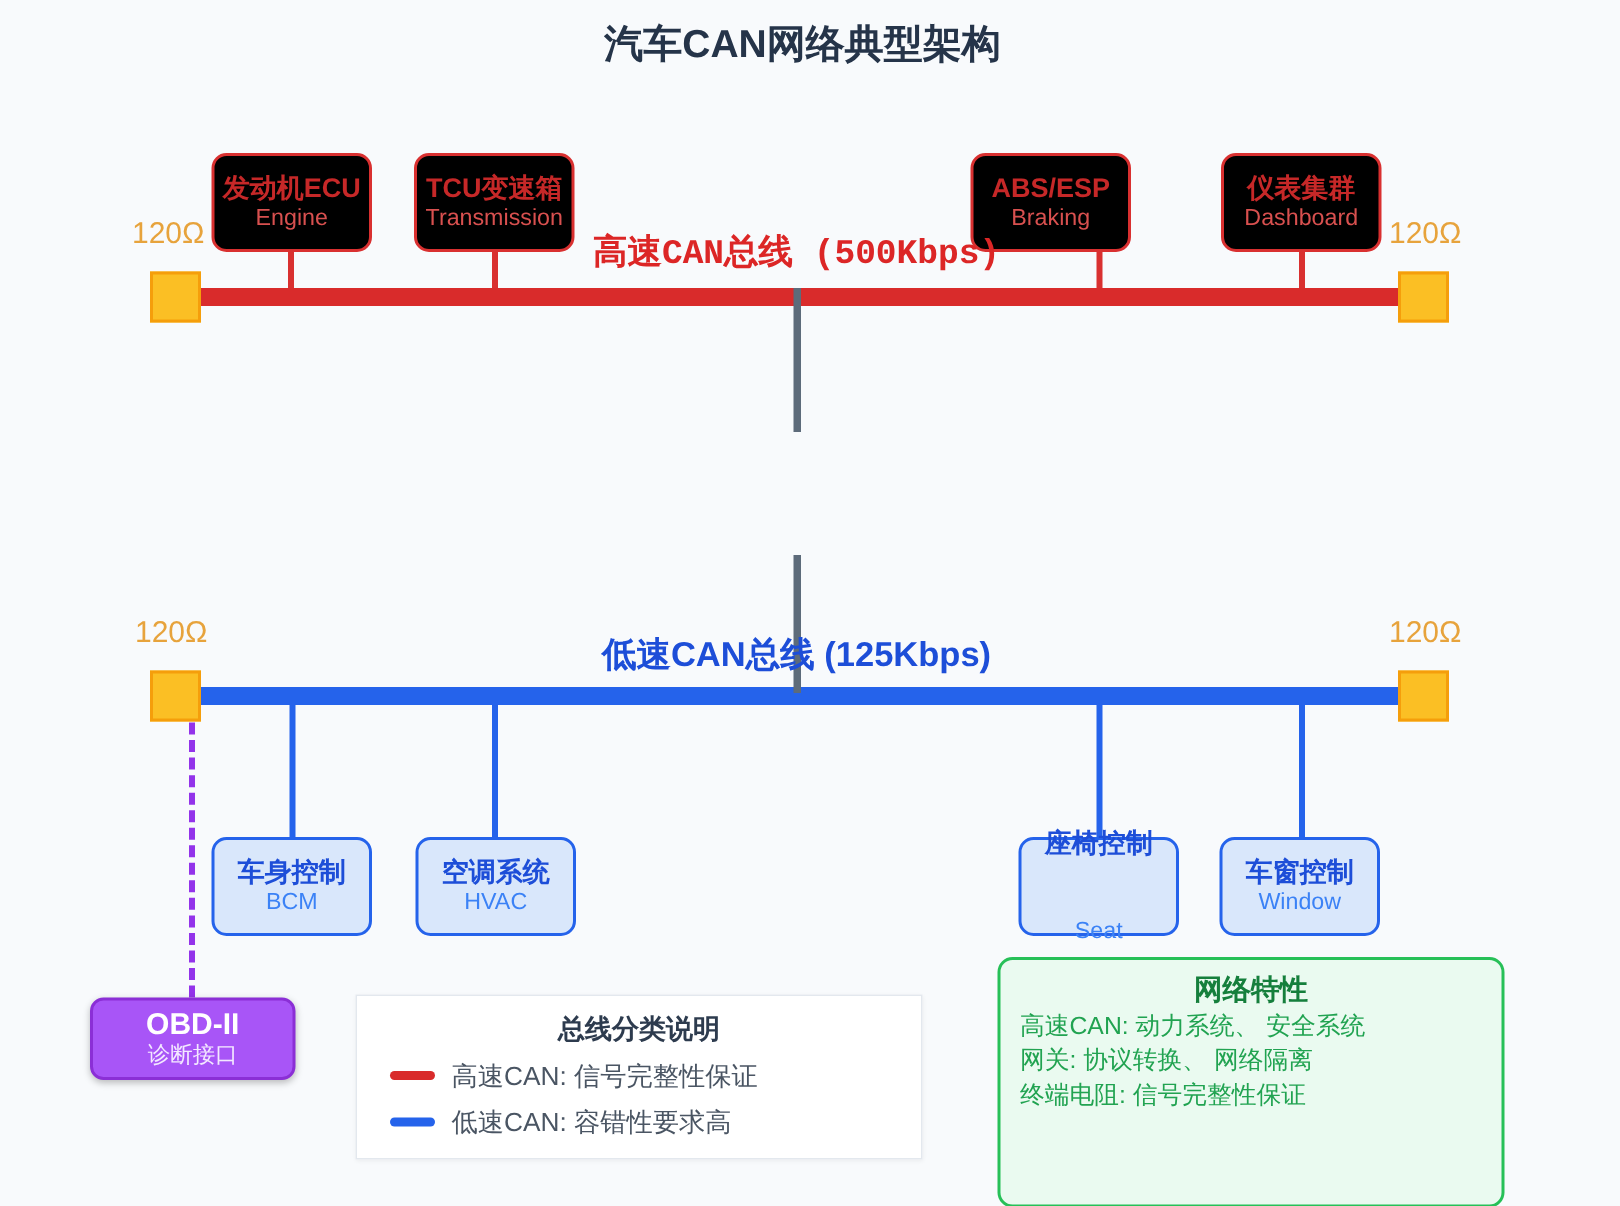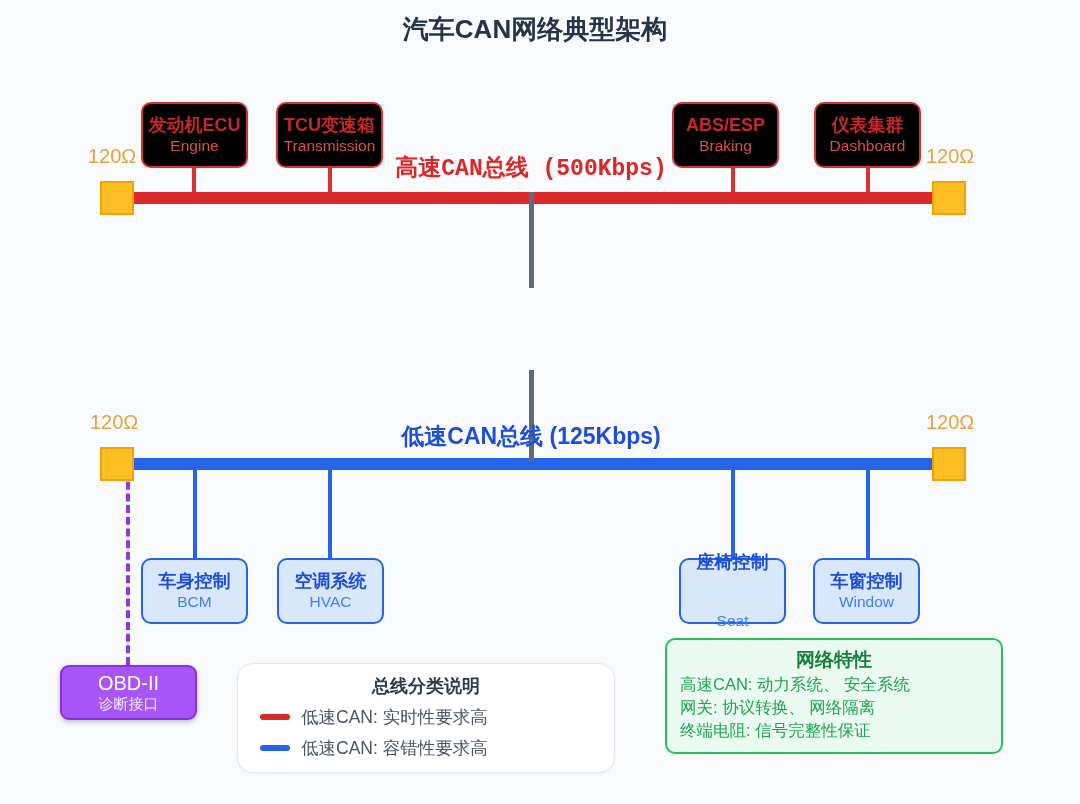--- a/index.html
+++ b/index.html
@@ -51,34 +51,34 @@
   .gateway .t { font-size: 22px; font-weight: 800; color: #8a4a0e; }
   .gateway .s { font-size: 19px; color: #a4690b; }
   
   .obd-line { position: absolute; left: 126px; top: 470px; height: 195px; width: 0;
     border-left: 4px dashed #9333ea; z-index: 1; }
   .obd { position: absolute; left: 60px; top: 665px; width: 137px; height: 55px;
     background: #a855f7; border: 2px solid #8b2fd6; border-radius: 9px;
     box-shadow: 0 2px 5px rgba(0,0,0,.25); z-index: 6;
     display: flex; flex-direction: column; align-items: center; justify-content: center;
     line-height: 1.15; }
-  .obd .t { font-size: 20px; font-weight: 400; color: #ffffff; }
+  .obd .t { font-size: 20px; font-weight: 700; color: #ffffff; }
   .obd .s { font-size: 15px; color: #f3e8ff; }
   
   .legend { position: absolute; left: 237px; top: 663px; width: 378px; height: 110px;
-    background: #ffffff; border: 1px solid #e3e8ee; border-radius: 16px;
+    background: #ffffff; border: 1px solid #e3e8ee; border-radius: 0;
     box-shadow: 0 1px 3px rgba(0,0,0,.06); z-index: 6; }
   .legend h3 { font-size: 18px; font-weight: bold; color: #2d3b4e; text-align: center;
     margin-top: 10px; }
   .legend .row { display: flex; align-items: center; margin: 7px 0 0 22px; }
   .legend .swatch { width: 30px; height: 6px; border-radius: 3px; margin-right: 11px;
     flex: none; }
   .legend .row span { font-size: 17.5px; color: #4a5563; white-space: nowrap; }
   
-  .features { position: absolute; left: 665px; top: 638px; width: 338px; height: 116px;
+  .features { position: absolute; left: 665px; top: 638px; width: 338px; height: 167px;
     background: #eafaf0; border: 2.5px solid #27c058; border-radius: 10px; z-index: 6; }
   .features h3 { font-size: 19px; font-weight: 800; color: #157f3c; text-align: center;
     margin-top: 7px; }
   .features .line { font-size: 16.5px; color: #21a351; margin-left: 13px;
     line-height: 23px; white-space: nowrap; }
 </style>
 </head>
 <body>
 
 <div class="stage">
@@ -101,21 +101,21 @@
   <div class="drop red" style="left:866px;"></div>
 
   <div class="node red" style="left:141px;">
     <div class="t">发动机ECU</div>
     <div class="s">Engine</div>
   </div>
   <div class="node red" style="left:276px;">
     <div class="t">TCU变速箱</div>
     <div class="s">Transmission</div>
   </div>
-  <div class="node red" style="left:672px;">
+  <div class="node red" style="left:647px;">
     <div class="t">ABS/ESP</div>
     <div class="s">Braking</div>
   </div>
   <div class="node red" style="left:814px;">
     <div class="t">仪表集群</div>
     <div class="s">Dashboard</div>
   </div>
 
 
   <div class="bus low"></div>
@@ -150,21 +150,21 @@
   <div class="obd-line"></div>
   <div class="obd">
     <div class="t">OBD-II</div>
     <div class="s">诊断接口</div>
   </div>
 
   <div class="legend">
     <h3>总线分类说明</h3>
     <div class="row">
       <div class="swatch" style="background: rgb(217, 43, 43);"></div>
-      <span>低速CAN: 实时性要求高</span>
+      <span>高速CAN: 信号完整性保证</span>
     </div>
     <div class="row">
       <div class="swatch" style="background: rgb(37, 99, 235);"></div>
       <span>低速CAN: 容错性要求高</span>
     </div>
   </div>
 
   <div class="features">
     <h3>网络特性</h3>
     <div class="line">高速CAN: 动力系统、 安全系统</div>

